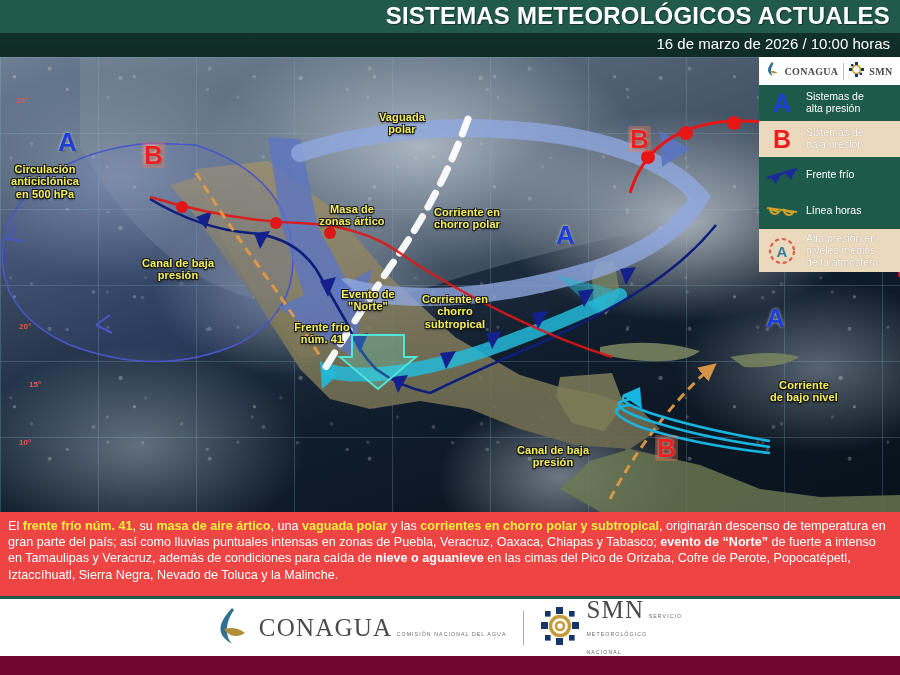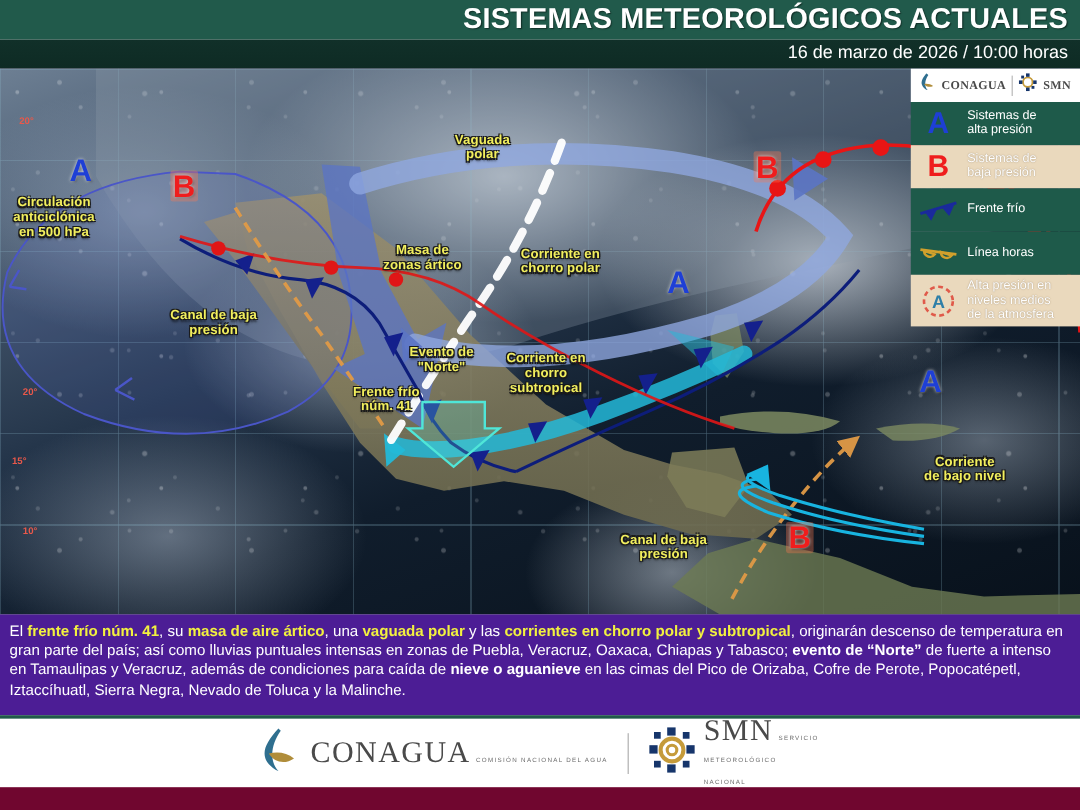--- a/index.html
+++ b/index.html
@@ -123,21 +123,21 @@
   .leg-row.light { background:#ead9bd; }
   .leg-ico { width:38px; min-width:38px; display:flex; align-items:center; justify-content:center; }
   .leg-lbl { font-size:10.5px; font-weight:normal; line-height:1.12; }
   .leg-row.dark .leg-lbl { color:#ffffff; }
   .leg-row.light .leg-lbl { color:#ffffff; text-shadow:0 0 1px rgba(120,100,70,.8); }
   .leg-ico .big { font-size:25px; font-weight:bold; line-height:1; }
 
   
   .btm {
     position:absolute; left:0; top:512px; width:900px; height:84px;
-    background:#4c1d95; padding:6px 8px 0 8px;
+    background:#ef4444; padding:6px 8px 0 8px;
   }
   .btm p {
     color:#ffffff; font-size:12.6px; line-height:1.29; text-align:left;
   }
   .btm b { color:#f2f13f; }
   .btm .wht { color:#ffffff; font-weight:bold; }
 
   
   .foot-rule { position:absolute; left:0; top:596px; width:900px; height:3px; background:#215a4b; }
   .foot {
@@ -265,21 +265,21 @@
       <path d="M640,330 L622,338 L642,352 Z" fill="#18b4e0"></path>
 
       <path d="M352,278 L404,278 L404,300 L416,300 L378,332 L340,300 L352,300 Z" fill="rgba(100,235,220,.25)" stroke="#4fe6d8" stroke-width="2"></path>
     </svg>
 
 
     <div id="coords">
         <div class="coord" style="left: 16px; top: 39px;">20°</div>
         <div class="coord" style="left: 16px; top: 121px;">25°</div>
         <div class="coord" style="left: 19px; top: 265px;">20°</div>
-        <div class="coord" style="left: 10px; top: 323px;">15°</div>
+        <div class="coord" style="left: 29px; top: 323px;">15°</div>
         <div class="coord" style="left: 19px; top: 381px;">10°</div>
       </div>
     <div id="anns">
         <div class="ann" style="left: -3px; top: 106px; width: 96px;">Circulación
 anticiclónica
 en 500 hPa</div>
         <div class="ann" style="left: 130px; top: 200px; width: 96px;">Canal de baja
 presión</div>
         <div class="ann" style="left: 354px; top: 54px; width: 96px;">Vaguada
 polar</div>

